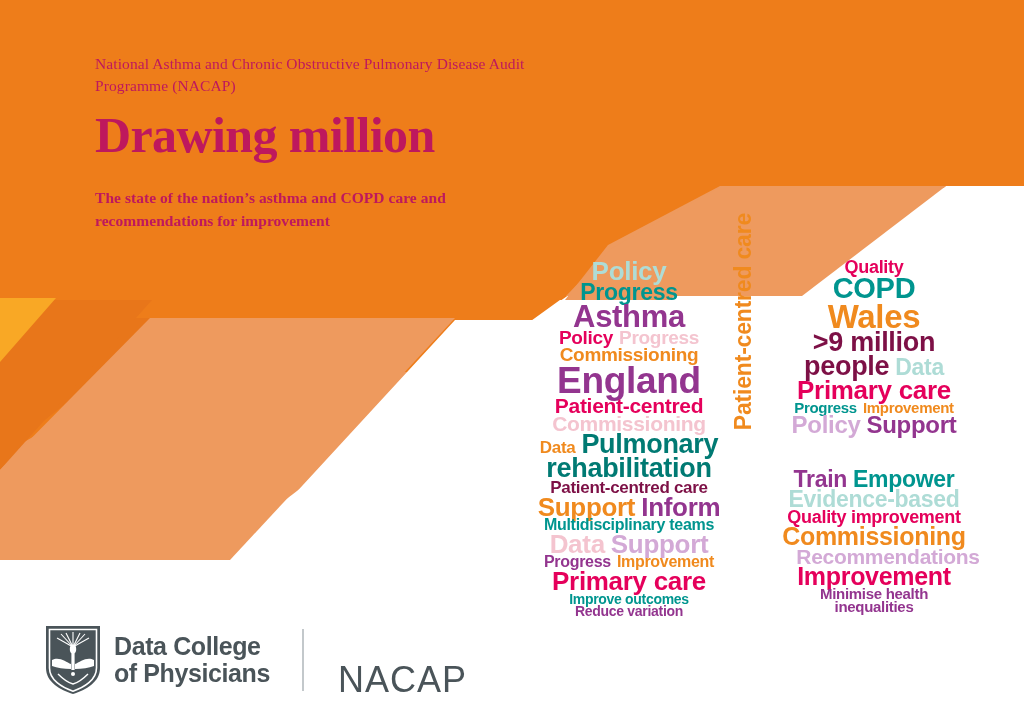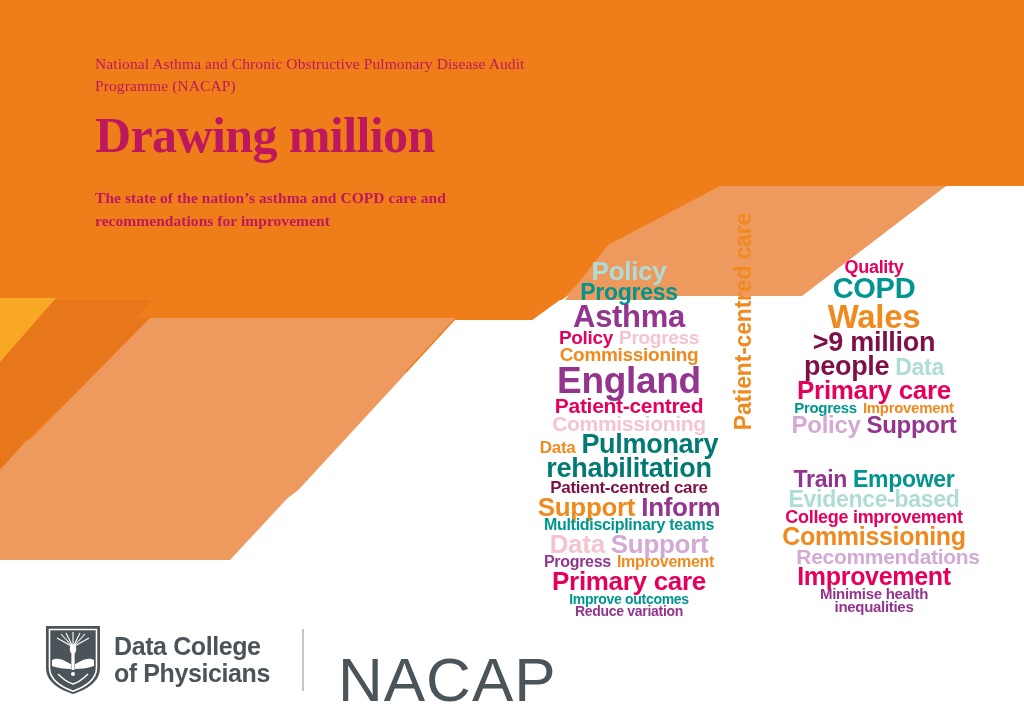--- a/index.html
+++ b/index.html
@@ -61,21 +61,21 @@
   #rcp-shield{width:58px;height:72px;flex:0 0 auto;}
   #rcp-text{
     margin-left:12px;color:#4A5459;
     font-size:25px;line-height:27px;font-weight:700;letter-spacing:-.4px;
   }
   #divider{
     width:2px;height:62px;background:#C3C8CB;
     margin-left:32px;margin-right:34px;flex:0 0 auto;
   }
   #nacap-word{
-    color:#4A5459;font-size:62px;font-weight:400;letter-spacing:1px;
+    color:#4A5459;font-size:36px;font-weight:400;letter-spacing:1px;
     line-height:48px;
     margin-top:39px;
   }
 </style>
 </head>
 <body>
 
 <div id="stage">
 
   <svg id="bg" viewBox="0 0 1024 724" preserveAspectRatio="none">
@@ -159,21 +159,21 @@
         <div class="wline" style="height: 16px;"><span class="w" style="color: rgb(229, 0, 91); font-size: 18px;">Quality</span></div>
         <div class="wline" style="height: 26px;"><span class="w" style="color: rgb(0, 149, 143); font-size: 29px;">COPD</span></div>
         <div class="wline" style="height: 29px;"><span class="w" style="color: rgb(240, 138, 30); font-size: 33px;">Wales</span></div>
         <div class="wline" style="height: 24px;"><span class="w" style="color: rgb(125, 16, 70); font-size: 27px;">&gt;9 million</span></div>
         <div class="wline" style="height: 24px;"><span class="w" style="color: rgb(125, 16, 70); font-size: 27px;">people</span><span class="w" style="color: rgb(174, 220, 214); font-size: 23px; margin-left: 6px;">Data</span></div>
         <div class="wline" style="height: 23px;"><span class="w" style="color: rgb(229, 0, 91); font-size: 26px;">Primary care</span></div>
         <div class="wline" style="height: 13px;"><span class="w" style="color: rgb(0, 149, 143); font-size: 15px;">Progress</span><span class="w" style="color: rgb(240, 138, 30); font-size: 15px; margin-left: 6px;">Improvement</span></div>
         <div class="wline" style="height: 21px;"><span class="w" style="color: rgb(211, 169, 214); font-size: 24px;">Policy</span><span class="w" style="color: rgb(147, 53, 143); font-size: 24px; margin-left: 6px;">Support</span></div>
         <div class="wline" style="height: 20px; margin-top: 34px;"><span class="w" style="color: rgb(147, 53, 143); font-size: 23px;">Train</span><span class="w" style="color: rgb(0, 149, 143); font-size: 23px; margin-left: 6px;">Empower</span></div>
         <div class="wline" style="height: 20px;"><span class="w" style="color: rgb(174, 220, 214); font-size: 23px;">Evidence-based</span></div>
-        <div class="wline" style="height: 16px;"><span class="w" style="color: rgb(229, 0, 91); font-size: 18px;">College improvement</span></div>
+        <div class="wline" style="height: 16px;"><span class="w" style="color: rgb(229, 0, 91); font-size: 18px;">Quality improvement</span></div>
         <div class="wline" style="height: 22px;"><span class="w" style="color: rgb(240, 138, 30); font-size: 25px;">Commissioning</span></div>
         <div class="wline" style="height: 18px;"><span class="w" style="color: rgb(211, 169, 214); font-size: 21px; margin-left: 28px;">Recommendations</span></div>
         <div class="wline" style="height: 22px;"><span class="w" style="color: rgb(229, 0, 91); font-size: 25px;">Improvement</span></div>
         <div class="wline" style="height: 13px;"><span class="w" style="color: rgb(147, 53, 143); font-size: 15px;">Minimise health</span></div>
         <div class="wline" style="height: 13px;"><span class="w" style="color: rgb(147, 53, 143); font-size: 15px;">inequalities</span></div>
       </div>
   </div>
 
   <div id="footer">
 

